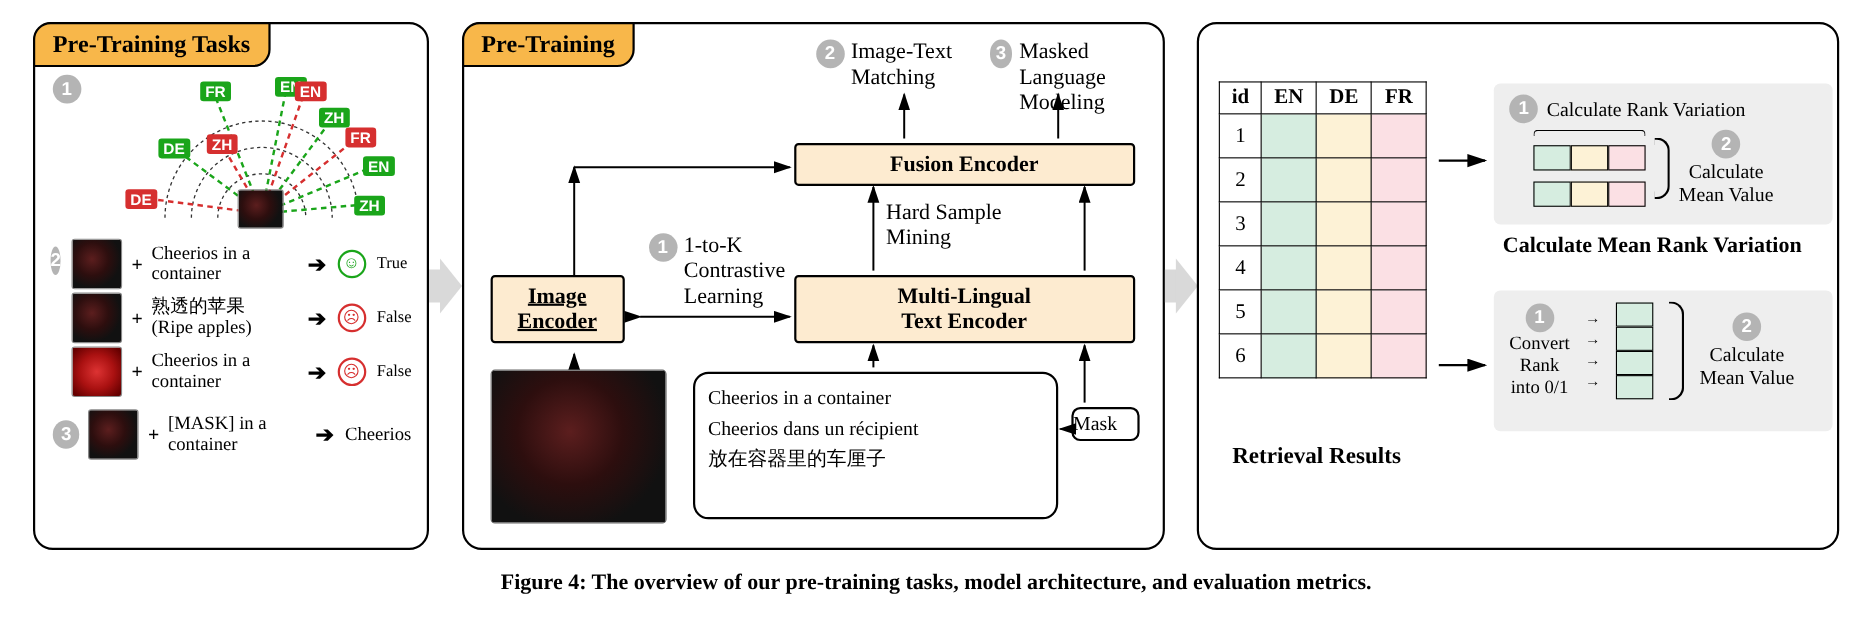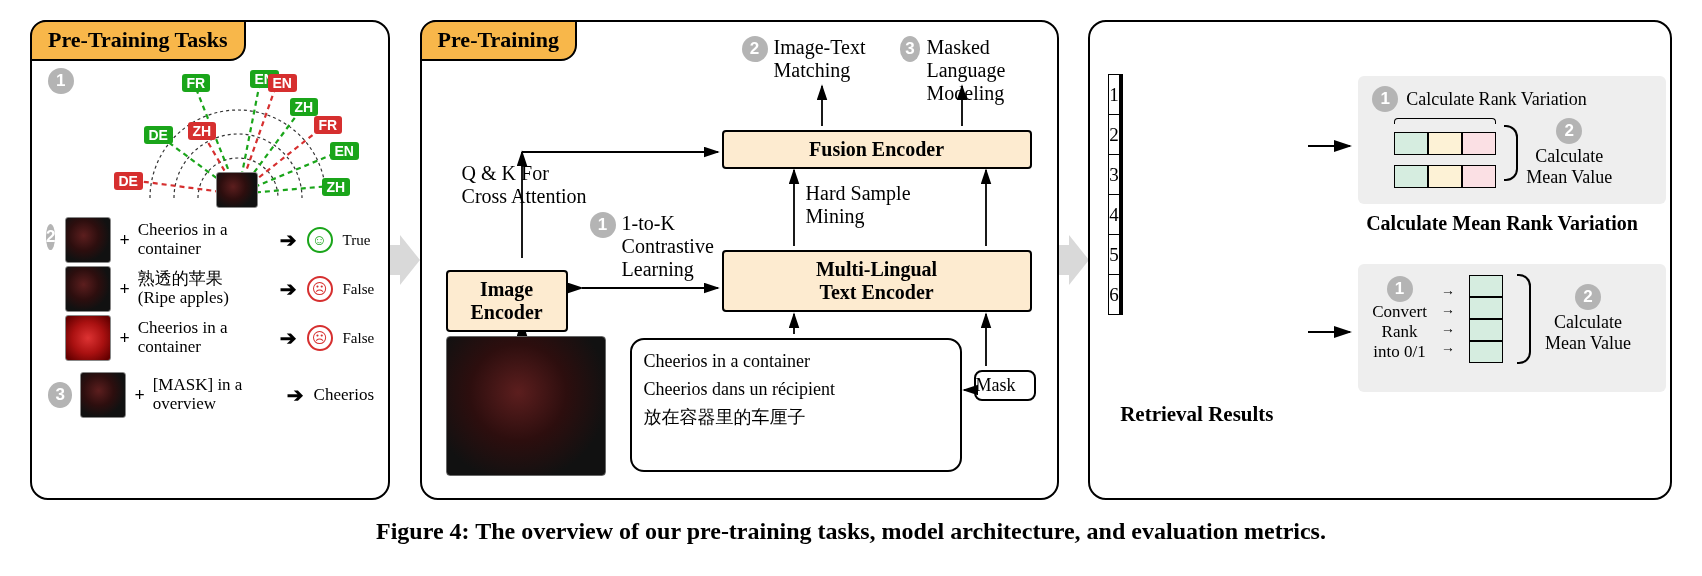--- a/index.html
+++ b/index.html
@@ -97,21 +97,21 @@
   .tf-label{font-size:15px;margin-left:2px;}
 
   
   .p2 { width: 648px; position:relative; }
   .enc-box {
     border:2px solid #000;background:#fdebd0;
     text-align:center;font-weight:bold;font-size:20px;
     border-radius:4px;padding:6px 4px;line-height:1.15;
     position:absolute;
   }
-  .img-enc { left:24px; top:248px; width:122px;}
+  .img-enc { left:24px; top:228px; width:122px;text-decoration:underline;}
   .txt-enc { left:300px; top:228px; width:310px;}
   .fus-enc { left:300px; top:108px; width:310px;}
   .big-img {
     position:absolute;left:24px;top:314px;width:160px;height:140px;
     border:1px solid #666;border-radius:4px;
     background: radial-gradient(circle at 45% 40%, #5c1e1e 0%, #2d0e0e 40%, #111 75%);
   }
   .text-samples {
     position:absolute;left:208px;top:316px;width:332px;height:134px;
     border:2px solid #000;border-radius:14px;padding:8px 12px;
@@ -149,21 +149,21 @@
   .calc-title{position:absolute;font-weight:bold;font-size:20px;}
   .ct1{left:276px;top:190px;}
   .ct2{left:276px;top:380px;}
   .mini-cells{display:flex;margin-top:6px;}
   .mc{width:34px;height:23px;border:1.5px solid #000;}
   .mc.g{background:#d6ede0;}.mc.y{background:#fdf2d6;}.mc.p{background:#fbe0e4;}
   .brace{border:2px solid #000;border-left:none;border-radius:0 12px 12px 0;width:14px;}
 
   
   .caption{
-    text-align:center;font-weight:bold;font-size:24px;
+    text-align:center;font-weight:bold;font-size:20px;
     margin-top:18px;font-family:"Times New Roman",serif;
   }
 </style>
 </head>
 <body>
 
 <div class="figure-wrap">
 
   <div class="panel p1">
     <div class="panel-title">Pre-Training Tasks</div>
@@ -239,21 +239,21 @@
           <span class="face sad">☹</span>
           <span class="tf-label">False</span>
         </div>
       </div>
     </div>
 
     <div class="p1-row" style="margin-top:8px;">
       <span class="num-circle">3</span>
       <span class="mini-img"></span>
       <span class="plus">+</span>
-      <span class="txt-block">[MASK] in a overview</span>
+      <span class="txt-block">[MASK] in a container</span>
       <span class="rarrow">➔</span>
       <span>Cheerios</span>
     </div>
   </div>
 
   <div class="big-arrow"></div>
 
   <div class="panel p2">
     <div class="panel-title">Pre-Training</div>
 
@@ -289,22 +289,20 @@
     <div class="enc-box fus-enc"><span>Fusion Encoder</span></div>
     <div class="big-img"></div>
 
     <div class="text-samples">
       <div>Cheerios in a container</div>
       <div>Cheerios dans un récipient</div>
       <div>放在容器里的车厘子</div>
     </div>
     <div class="mask-box">Mask</div>
 
-    <div class="p2-label" style="left:40px;top:140px;white-space:pre-line;">Q &amp; K For
-Cross Attention</div>
     <div class="p2-num-label" style="left:168px;top:190px;">
       <span class="num-circle">1</span>
       <span style="white-space:pre-line;">1-to-K
 Contrastive
 Learning</span>
     </div>
     <div class="p2-label" style="left:384px;top:160px;white-space:pre-line;">Hard Sample
 Mining</div>
     <div class="p2-num-label" style="left:320px;top:14px;">
       <span class="num-circle">2</span>
@@ -317,20 +315,26 @@
 Language Modeling</span>
     </div>
   </div>
 
   <div class="big-arrow"></div>
 
   <div class="panel p3">
 
     <table class="tbl">
       <tbody>
+          <tr>
+        <th class="id-col">id</th>
+        <th>EN</th>
+        <th>DE</th>
+        <th>FR</th>
+      </tr>
       <tr>
             <td>1</td>
             <td class="col-en"></td>
             <td class="col-de"></td>
             <td class="col-fr"></td>
           </tr>
       <tr>
             <td>2</td>
             <td class="col-en"></td>
             <td class="col-de"></td>

